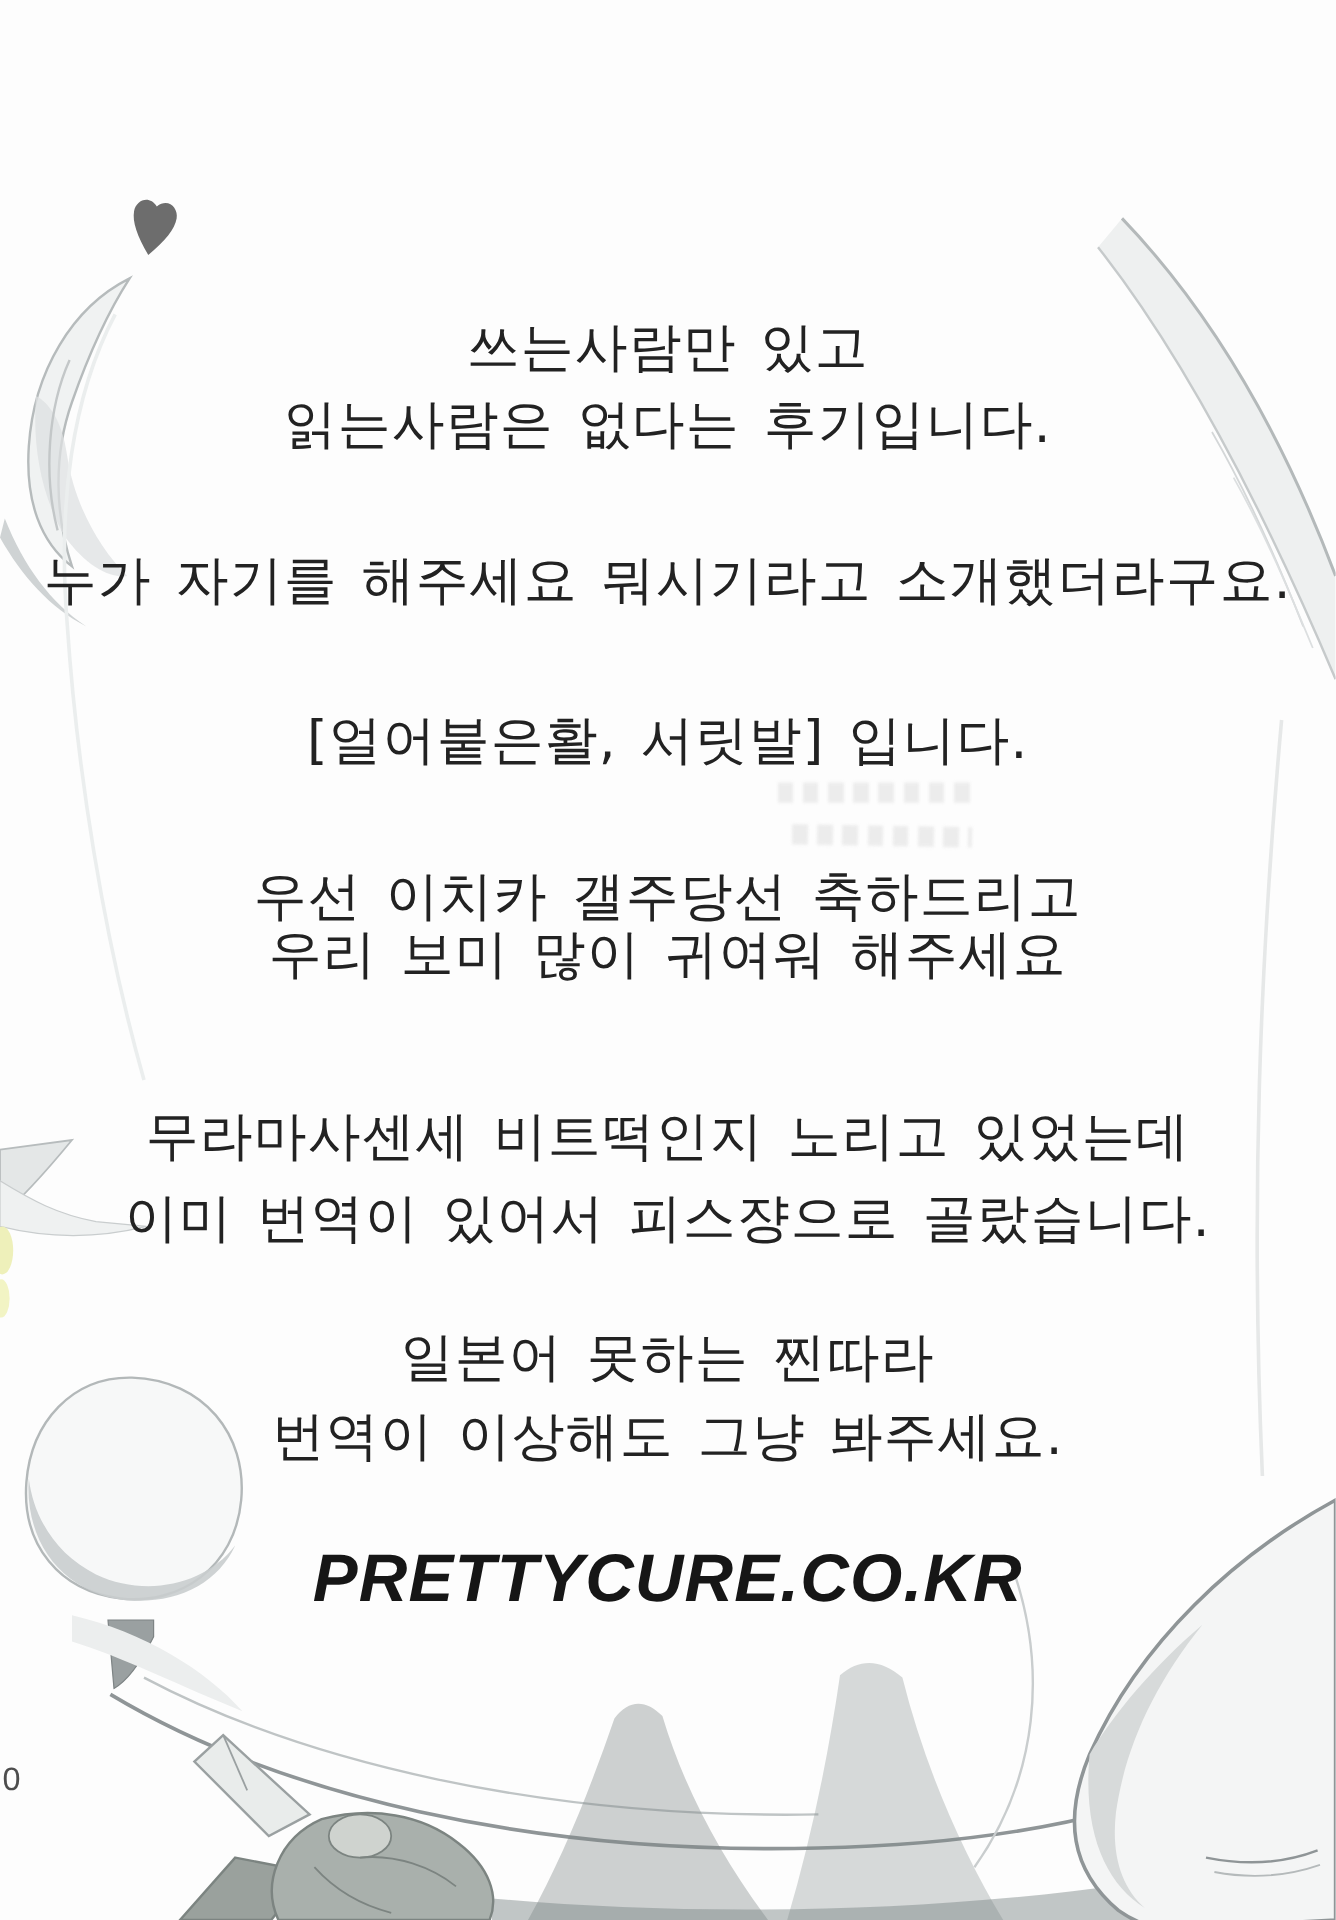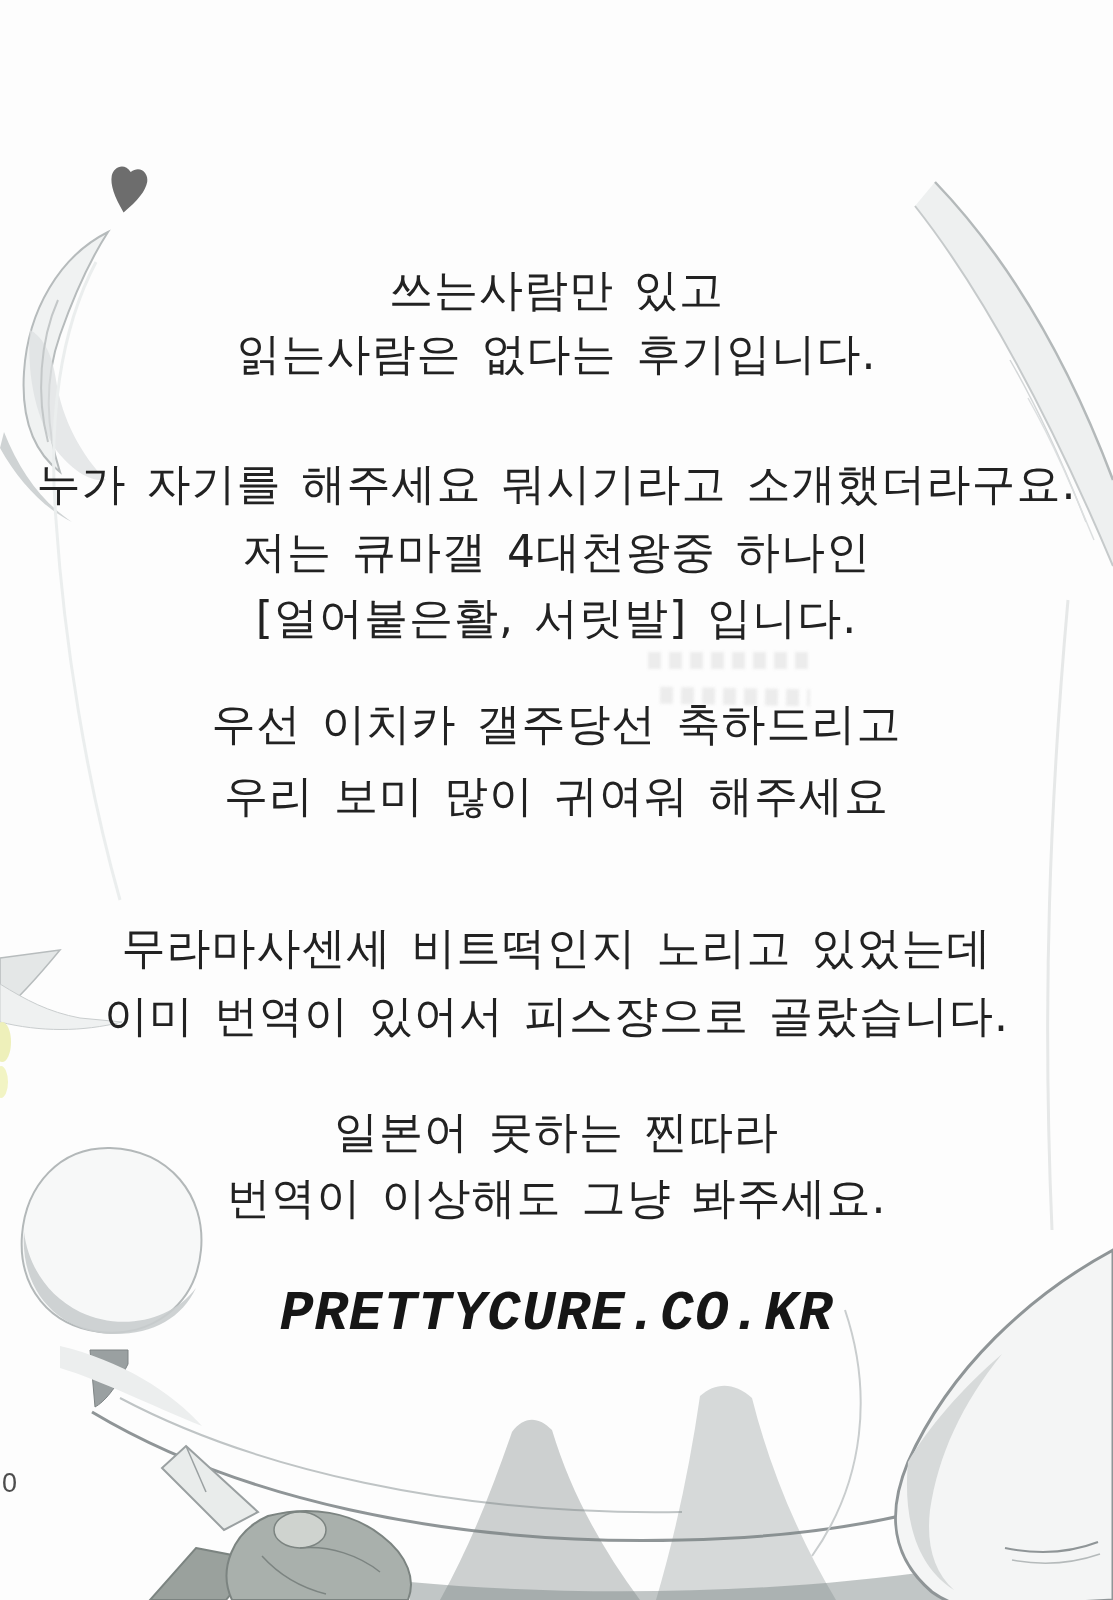--- a/index.html
+++ b/index.html
@@ -5,21 +5,21 @@
   html,body{margin:0;padding:0;}
   body{width:1113px;height:1600px;overflow:hidden;background:#fdfdfd;
        font-family:"DejaVu Sans","Liberation Sans",sans-serif;}
   .page{position:relative;width:1113px;height:1600px;overflow:hidden;}
   .bg{position:absolute;left:0;top:0;width:1113px;height:1600px;z-index:0;}
   .textlayer{position:absolute;left:0;top:0;width:1113px;height:1124px;z-index:2;}
   .txt{position:absolute;left:0;width:100%;text-align:center;
        color:#222222;font-size:44px;letter-spacing:1px;word-spacing:5px;
        line-height:64px;white-space:nowrap;font-weight:500;}
   .web{position:absolute;left:0;width:100%;text-align:center;color:#161616;
-       font-family:Liberation Mono, monospace;
+       font-family:Liberation Sans, sans-serif;
        font-size:56px;font-weight:bold;font-style:italic;letter-spacing:1px;
        white-space:nowrap;}
   .pagenum{position:absolute;left:2px;top:1468px;color:#4d4d4d;
        font-family:"Liberation Sans",sans-serif;font-size:27px;z-index:3;}
   .ghost{position:absolute;height:17px;z-index:1;opacity:.75;filter:blur(1.5px);
        background:repeating-linear-gradient(90deg,#e7e7e7 0 13px,transparent 13px 21px);}
   .ghost.g1{left:648px;top:652px;width:165px;}
   .ghost.g2{left:660px;top:688px;width:150px;transform:rotate(1deg);}
 </style>
 </head>
@@ -100,23 +100,22 @@
     </g>
   </svg>
 
   <div class="ghost g1"></div>
   <div class="ghost g2"></div>
 
   <div class="textlayer">
     <div class="txt" style="top:258px">쓰는사람만 있고</div>
     <div class="txt" style="top:322px">읽는사람은 없다는 후기입니다.</div>
     <div class="txt" style="top:452px">누가 자기를 해주세요 뭐시기라고 소개했더라구요.</div>
-    <div class="txt" style="top:520px">저는 큐마갤 4대천왕중 하나인</div>
     <div class="txt" style="top:586px">[얼어붙은활, 서릿발] 입니다.</div>
-    <div class="txt" style="top:692px">우선 이치카 갤주당선 축하드리고</div>
+    <div class="txt" style="top:716px">우선 이치카 갤주당선 축하드리고</div>
     <div class="txt" style="top:764px">우리 보미 많이 귀여워 해주세요</div>
     <div class="txt" style="top:916px">무라마사센세 비트떡인지 노리고 있었는데</div>
     <div class="txt" style="top:984px">이미 번역이 있어서 피스쟝으로 골랐습니다.</div>
     <div class="txt" style="top:1100px">일본어 못하는 찐따라</div>
     <div class="txt" style="top:1166px">번역이 이상해도 그냥 봐주세요.</div>
     <div class="web" style="top:1282px">PRETTYCURE.CO.KR</div>
   </div>
 
   <div class="pagenum">0</div>
 

